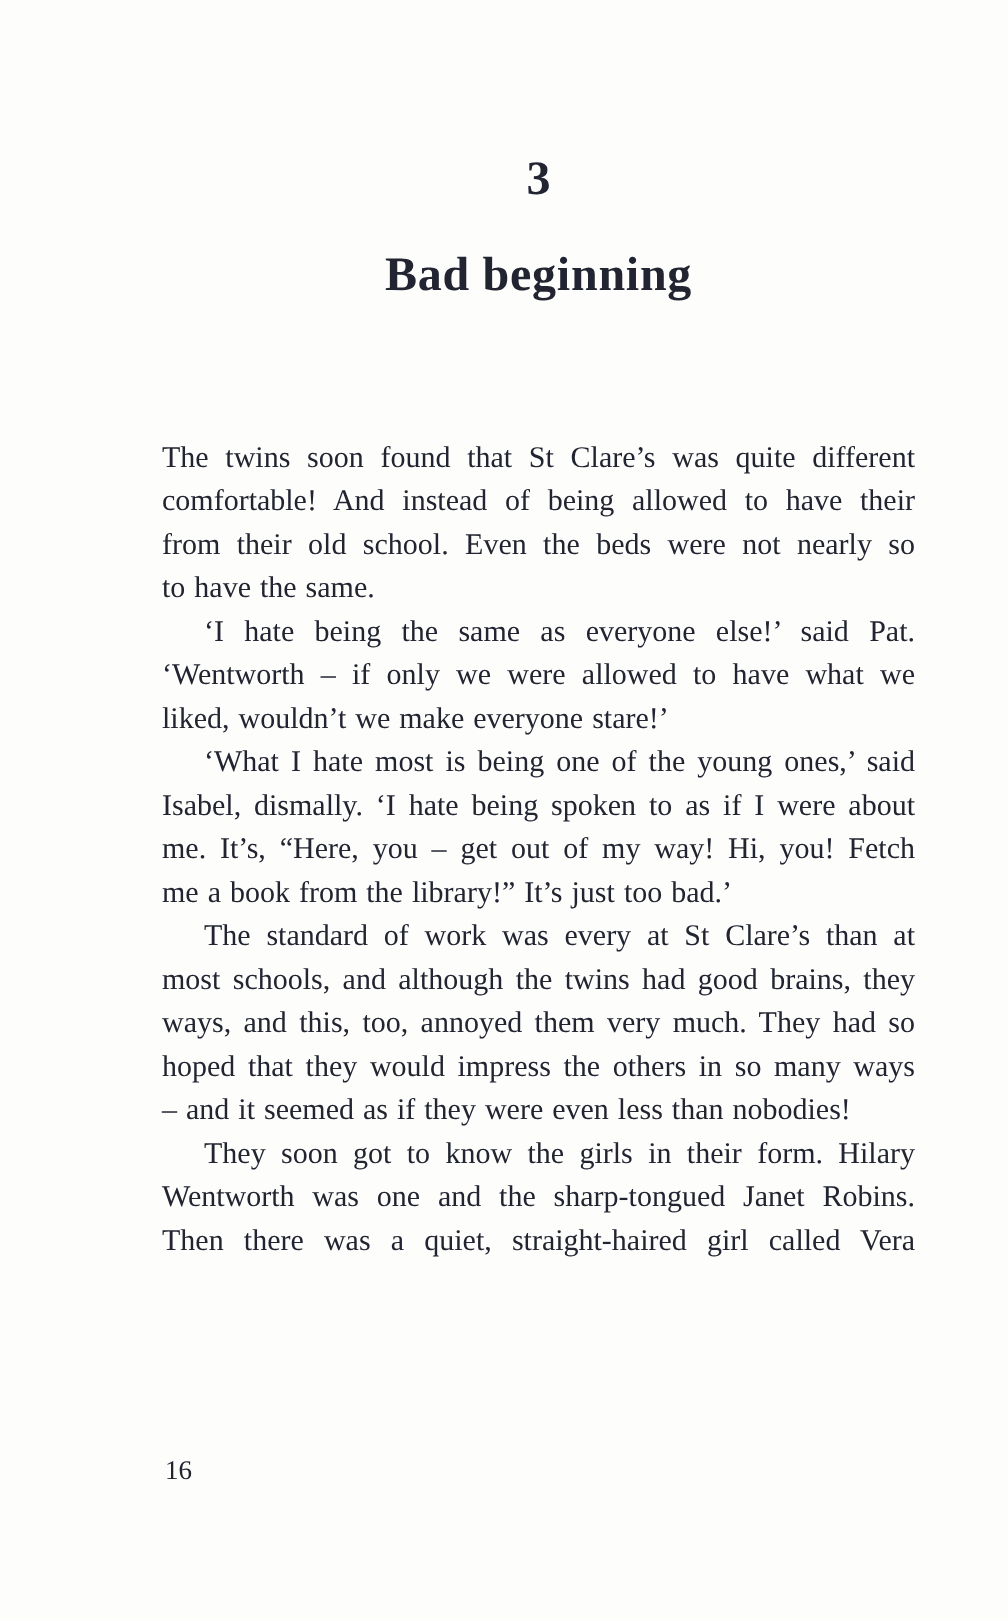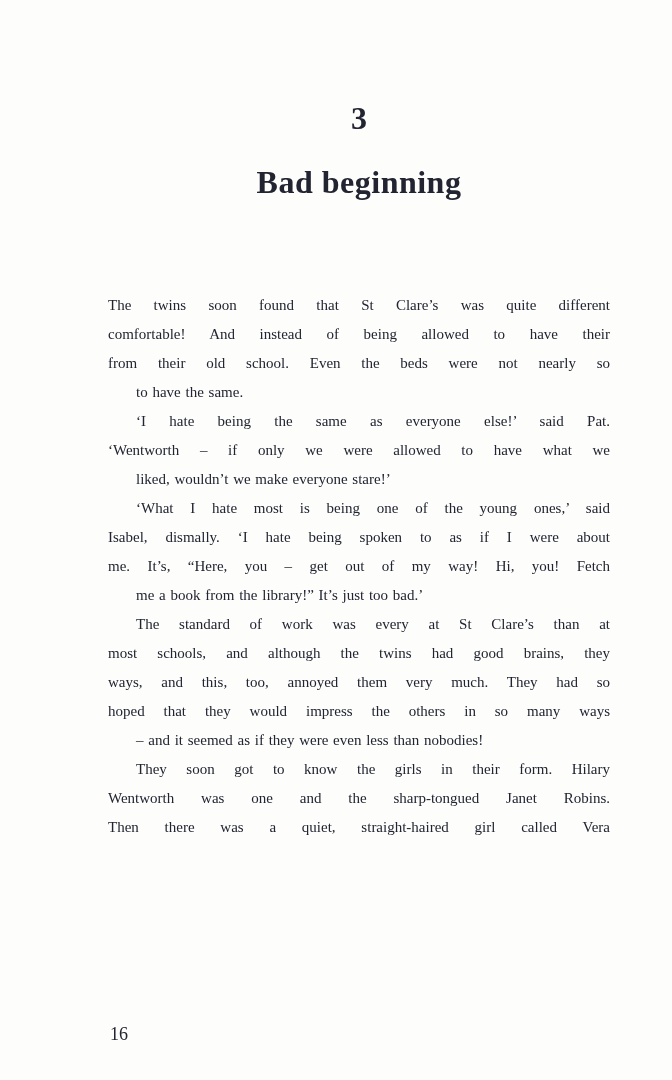--- a/index.html
+++ b/index.html
@@ -30,40 +30,39 @@
     margin: 32px 62px 0 108px;
     text-align: center;
     font-size: 32px;
     font-weight: 700;
     letter-spacing: 0.5px;
     line-height: 1;
   }
   .body-text {
     width: 502px;
     margin: 93px 62px 0 108px;
-    font-size: 15px;
+    font-size: 20px;
     line-height: 29px;
     word-spacing: 1px;
   }
   .paragraph { margin: 0; }
   .line {
     text-align: justify;
     text-align-last: justify;
   }
   .line.end {
     text-align-last: left;
-    margin-left: 28px;
   }
   .line.indent {
     text-indent: 28px;
   }
   .folio {
     position: absolute;
     left: 110px;
-    top: 1024px;
+    top: 970px;
     font-size: 18px;
     line-height: 1.2;
   }
 </style>
 </head>
 <body>
 
 <div class="page">
   <div class="chapter-number">3</div>
   <div class="chapter-title">Bad beginning</div>

